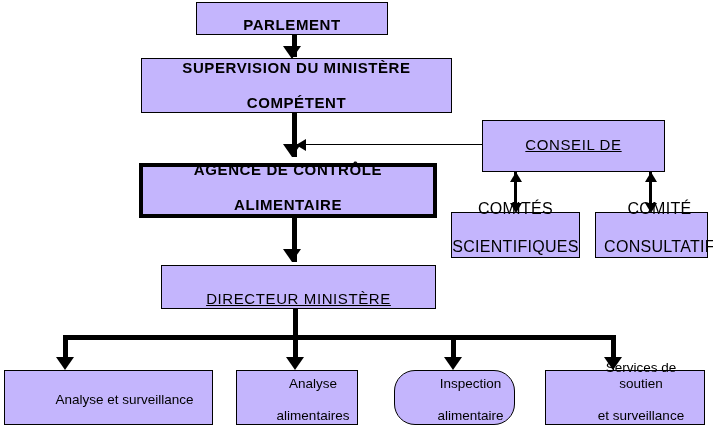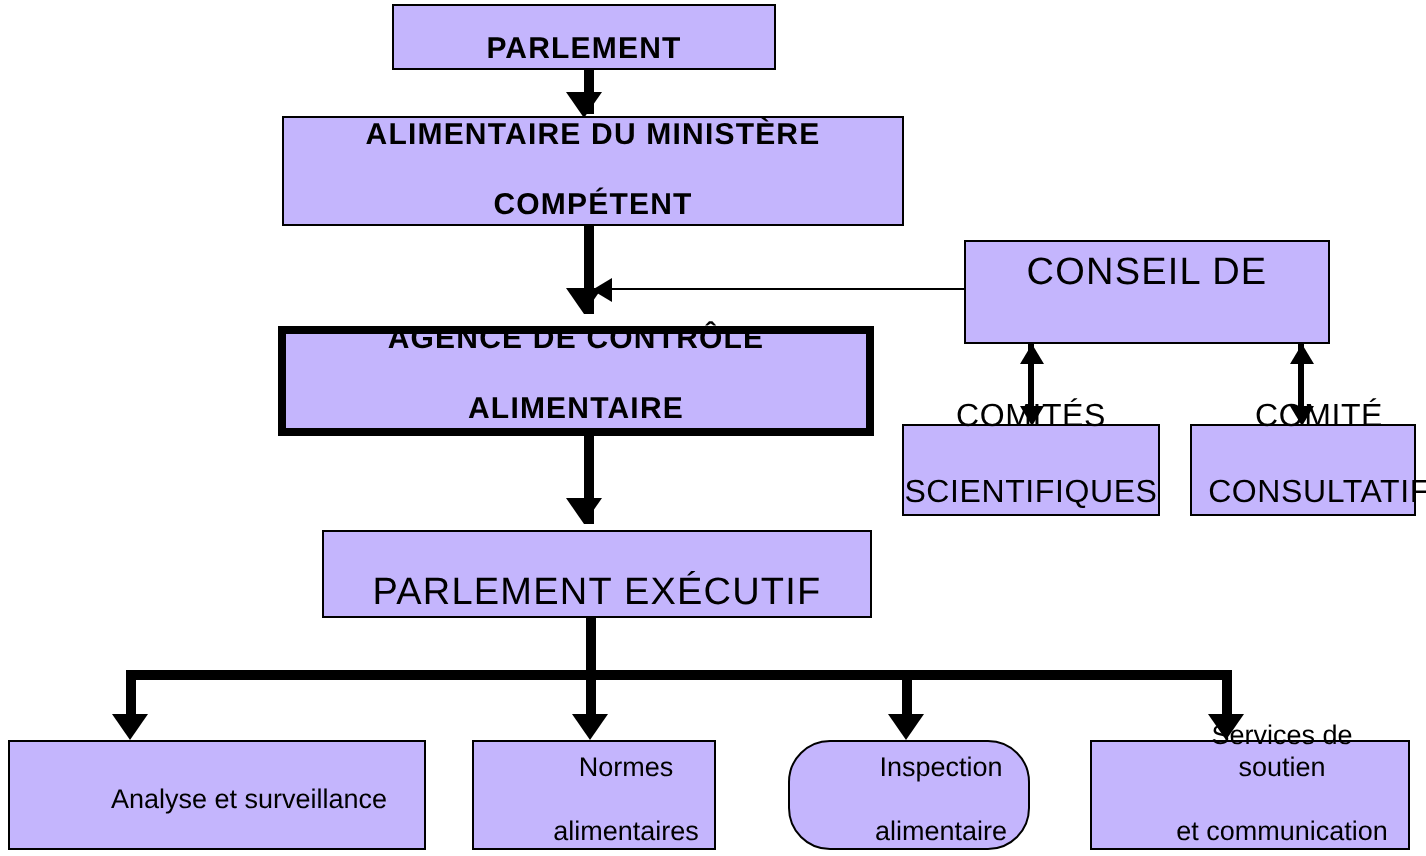--- a/index.html
+++ b/index.html
@@ -25,21 +25,21 @@
     align-items: flex-end;
     justify-content: center;
     text-align: center;
     line-height: 1.18;
     z-index: 3;
   }
   .node span { display: block; padding: 0 4px; }
   .node.caps { letter-spacing: 0.6px; }
   .node.thick { border-width: 4px; }
   .node.big { font-size: 15px; font-weight: bold; }
-  .node.mid { font-size: 19px; font-weight: normal; }
+  .node.mid { font-size: 15px; font-weight: normal; text-decoration: underline; }
   .node.small { font-size: 16px; font-weight: normal; letter-spacing: .3px; }
   .node.plain { font-size: 13.5px; font-weight: normal; padding-left: 32px; }
 
   
   .vline, .hline {
     position: absolute;
     background: #000000;
     z-index: 1;
   }
   .arrow-down {
@@ -111,21 +111,21 @@
 
   <div class="vline" style="left:611px; top:335px; width:5px; height:24px;"></div>
   <div class="arrow-down" style="left:604px; top:357px;"></div>
 
   <div class="node big caps" style="left:196px; top:2px; width:192px; height:33px;">
     <span>PARLEMENT</span>
   </div>
 
   <div class="node big caps" style="left:141px; top:58px; width:311px; height:55px;">
     <span>
-      <span>ALIMENTAIRE DU MINISTÈRE</span><br>
+      <span>SUPERVISION DU MINISTÈRE</span><br>
       <span>COMPÉTENT</span>
     </span>
   </div>
 
   <div class="node big caps thick" style="left:139px; top:163px; width:298px; height:55px;">
     <span>
       <span>AGENCE DE CONTRÔLE</span><br>
       <span>ALIMENTAIRE</span>
     </span>
   </div>
@@ -144,43 +144,43 @@
   </div>
 
   <div class="node small caps" style="left:595px; top:212px; width:113px; height:46px;padding-left:16px;">
     <span>
       <span>COMITÉ</span><br>
       <span>CONSULTATIF</span>
     </span>
   </div>
 
   <div class="node mid caps" style="left:161px; top:265px; width:275px; height:44px;">
-    <span>PARLEMENT EXÉCUTIF</span>
+    <span>DIRECTEUR MINISTÈRE</span>
   </div>
 
   <div class="node plain" style="left:4px; top:370px; width:209px; height:55px;">
     <span>
       <span>Analyse et surveillance</span><br>
     </span>
   </div>
 
   <div class="node plain" style="left:236px; top:370px; width:122px; height:55px;">
     <span>
-      <span>Normes</span><br>
+      <span>Analyse</span><br>
       <span>alimentaires</span>
     </span>
   </div>
 
   <div class="node plain" style="left:394px; top:370px; width:121px; height:55px;border-radius:21px;">
     <span>
       <span>Inspection</span><br>
       <span>alimentaire</span>
     </span>
   </div>
 
   <div class="node plain" style="left:545px; top:370px; width:160px; height:55px;">
     <span>
       <span>Services de soutien</span><br>
-      <span>et communication</span>
+      <span>et surveillance</span>
     </span>
   </div>
 
 </div>
 
 </body></html>

